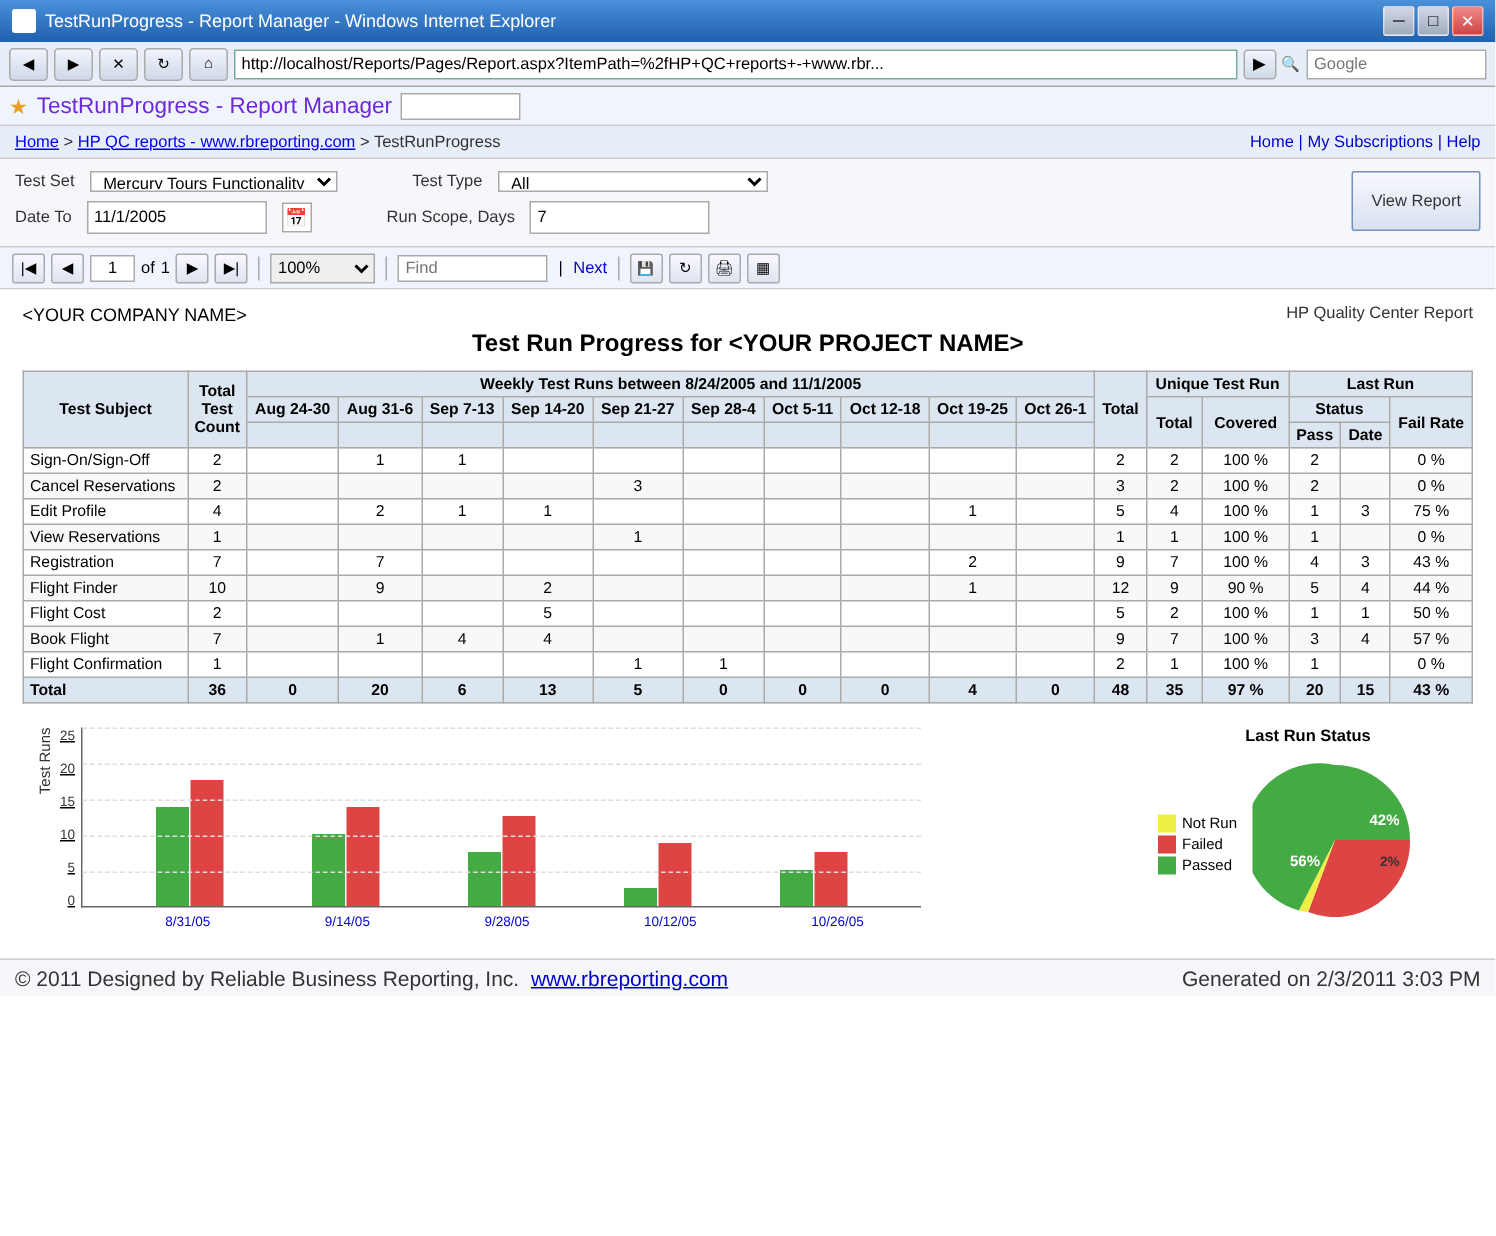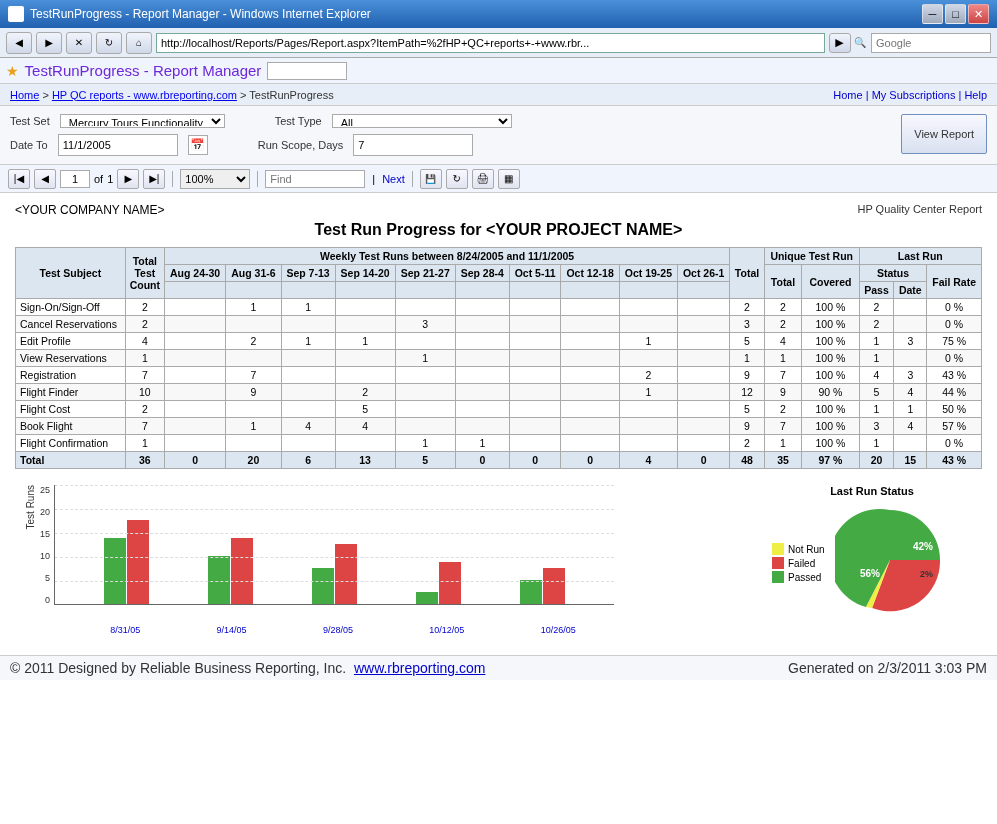--- a/index.html
+++ b/index.html
@@ -430,21 +430,21 @@
       </tbody>
   </table>
 
   <div class="chart-section">
     <div class="bar-chart-container">
       <div style="display:flex;">
         <div style="display:flex;flex-direction:column;align-items:center;margin-right:2px;">
           <span class="y-axis-label">Test Runs</span>
         </div>
         <div style="display:flex;flex-direction:column;">
-          <div style="display:flex;">
+          <div style="display:flex;text-decoration:underline;">
             <div class="y-axis">
               <span>25</span>
               <span>20</span>
               <span>15</span>
               <span>10</span>
               <span>5</span>
               <span>0</span>
             </div>
             <div style="position:relative;width:560px;height:120px;border-left:1px solid #666;border-bottom:1px solid #666;background:#fff;">
 
@@ -476,21 +476,21 @@
                   <div style="width:22px;height:42px;background:#dd4444;"></div>
                 </div>
 
                 <div style="display:flex;align-items:flex-end;gap:1px;">
                   <div style="width:22px;height:24px;background:#44aa44;"></div>
                   <div style="width:22px;height:36px;background:#dd4444;"></div>
                 </div>
               </div>
             </div>
           </div>
-          <div style="display:flex;justify-content:space-around;padding-left:32px;margin-top:20px;">
+          <div style="display:flex;justify-content:space-around;padding-left:32px;margin-top:4px;">
             <span style="font-size:9px;color:#0000cc;">8/31/05</span>
             <span style="font-size:9px;color:#0000cc;">9/14/05</span>
             <span style="font-size:9px;color:#0000cc;">9/28/05</span>
             <span style="font-size:9px;color:#0000cc;">10/12/05</span>
             <span style="font-size:9px;color:#0000cc;">10/26/05</span>
           </div>
         </div>
       </div>
     </div>
 

